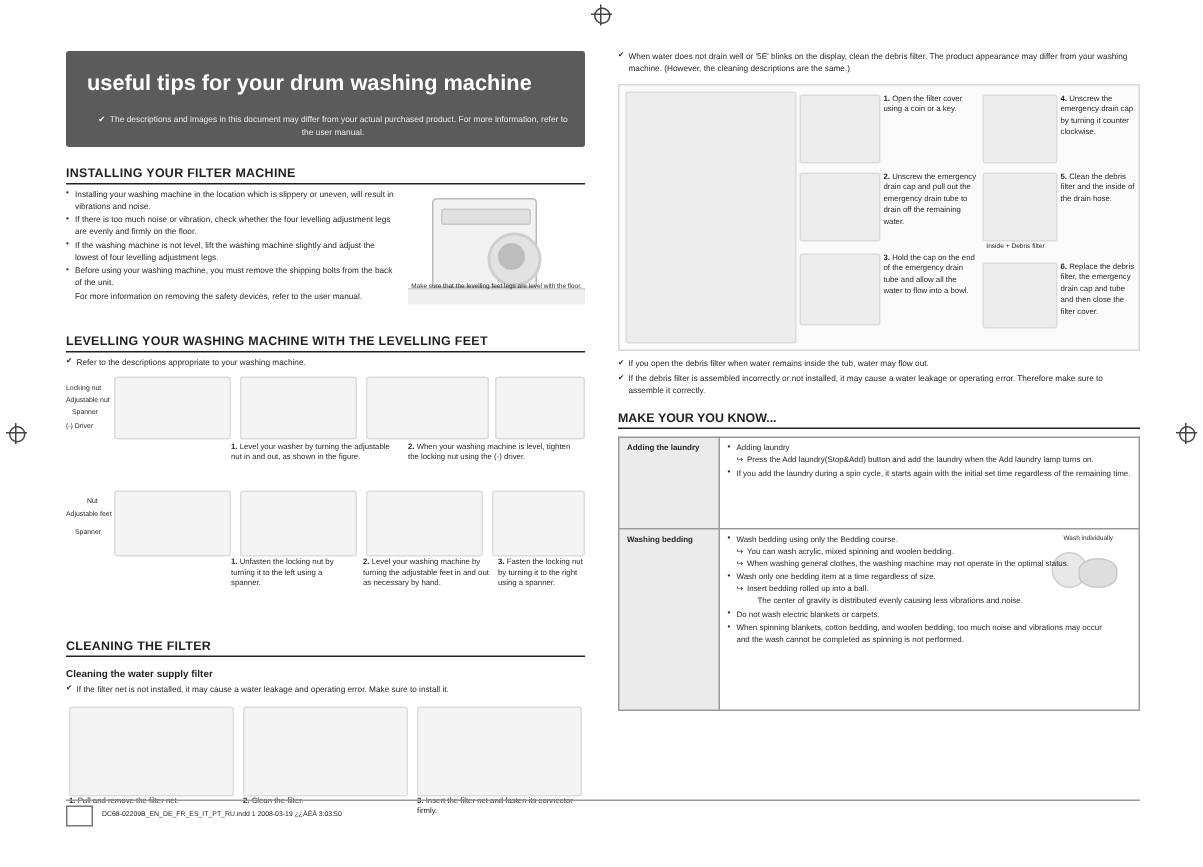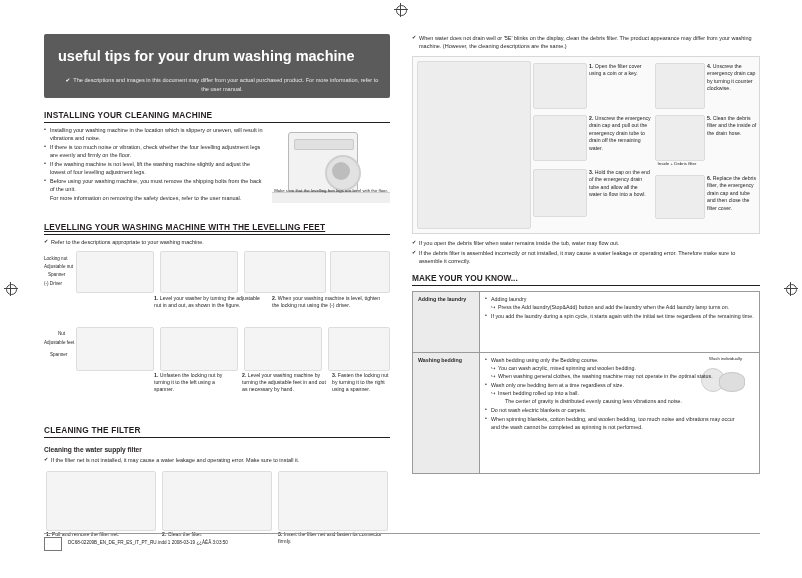--- a/index.html
+++ b/index.html
@@ -173,42 +173,42 @@
       <span class="ring"></span>
     </div>
 
   <div class="left-col">
 
     <div class="banner">
       <div class="banner-title">useful tips for your drum washing machine</div>
       <div class="banner-sub"><span class="chk">✔</span><span>The descriptions and images in this document may differ from your actual purchased product. For more information, refer to the user manual.</span></div>
     </div>
 
-    <h2 class="sec">INSTALLING YOUR CLEANING MACHINE</h2>
+    <h2 class="sec">INSTALLING YOUR FILTER MACHINE</h2>
 
     <div class="install-wrap">
       <div class="install-text">
         <ul class="bul">
           <li><span>Installing your washing machine in the location which is slippery or uneven, will result in vibrations and noise.</span></li>
           <li><span>If there is too much noise or vibration, check whether the four levelling adjustment legs are evenly and firmly on the floor.</span></li>
           <li><span>If the washing machine is not level, lift the washing machine slightly and adjust the lowest of four levelling adjustment legs.</span></li>
           <li><span>Before using your washing machine, you must remove the shipping bolts from the back of the unit.</span><span class="cont">For more information on removing the safety devices, refer to the user manual.</span></li>
         </ul>
       </div>
       <div class="washer-img">
         <div class="washer-body">
           <div class="washer-panel"></div>
           <div class="washer-door"></div>
         </div>
         <div class="washer-floor"></div>
         <div class="washer-cap">Make sure that the levelling feet legs are level with the floor.</div>
       </div>
     </div>
 
-    <h2 class="sec" style="margin-top:4px;text-decoration:underline;">LEVELLING YOUR WASHING MACHINE WITH THE LEVELLING FEET</h2>
+    <h2 class="sec" style="margin-top:4px;">LEVELLING YOUR WASHING MACHINE WITH THE LEVELLING FEET</h2>
     <div class="chkline">Refer to the descriptions appropriate to your washing machine.</div>
 
     <div class="lev-row" style="height:62px;">
       <div class="lev-fig" style="left:32px;top:0;width:76px;height:40px;"></div>
       <div class="lev-fig" style="left:116px;top:0;width:76px;height:40px;"></div>
       <div class="lev-fig" style="left:200px;top:0;width:80px;height:40px;"></div>
       <div class="lev-fig" style="left:286px;top:0;width:58px;height:40px;"></div>
 
       <div class="callout" style="left:0;top:5px;">Locking nut</div>
       <div class="callout" style="left:0;top:13px;">Adjustable nut</div>

